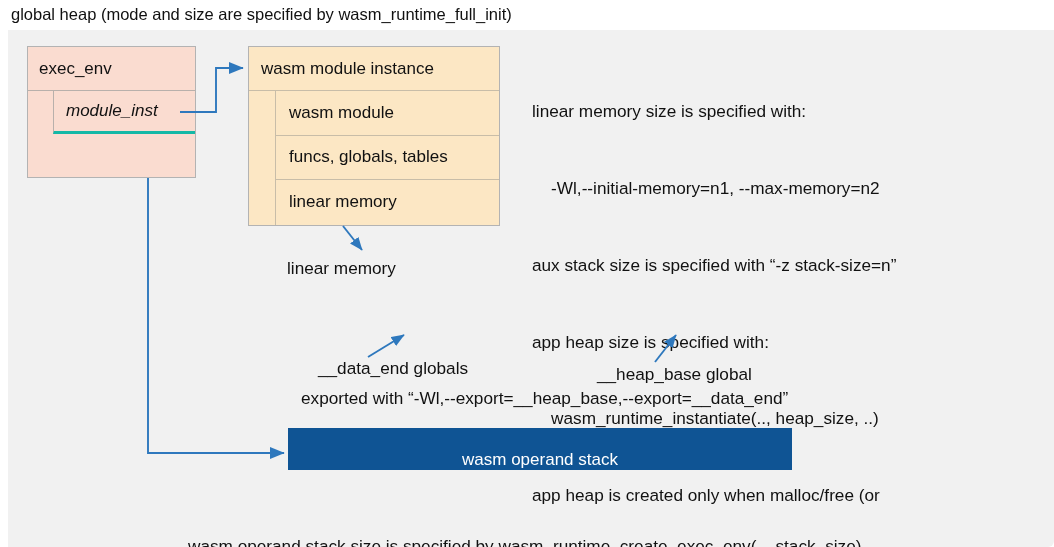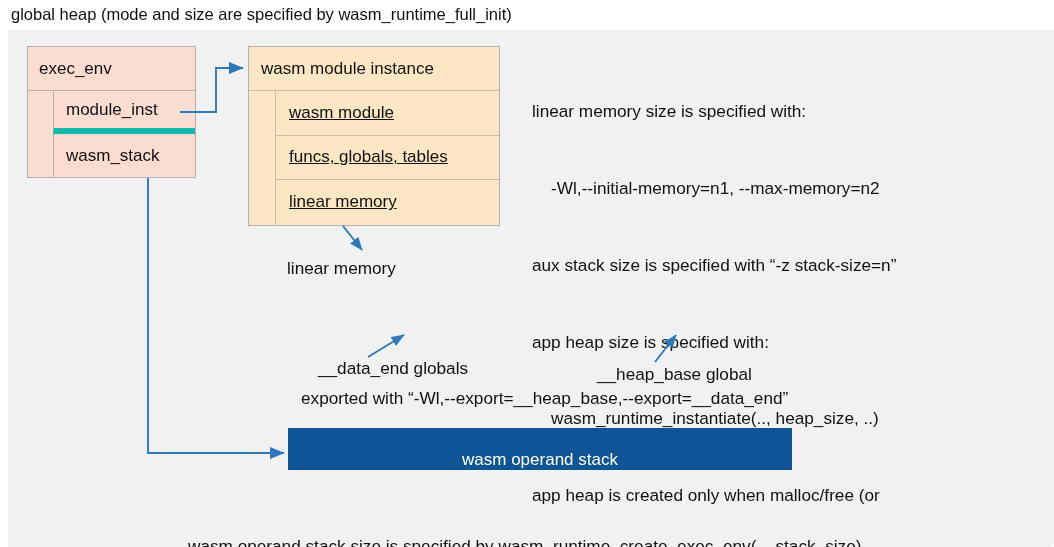--- a/index.html
+++ b/index.html
@@ -67,21 +67,22 @@
     padding-left: 11px;
     border-bottom: 1px solid #b8b0ab;
   }
   .execenv .sub {
     height: 43px;
     padding-left: 12px;
     margin-left: 25px;
     border-left: 1px solid #b8b0ab;
   }
   .execenv .sub.first {
-    border-bottom: 6px solid #14b8a6;
+    border-bottom: 3px solid #14b8a6;
+    font-style: italic;
   }
   
   .wmi {
     left: 248px;
     top: 46px;
     width: 252px;
     height: 180px;
     background: #fce7c4;
     text-align: right;
   }
@@ -89,21 +90,20 @@
     height: 44px;
     padding-left: 12px;
     border-bottom: 1px solid #c8bda8;
   }
   .wmi .sub {
     height: 44.6px;
     padding-left: 13px;
     margin-left: 26px;
     border-left: 1px solid #c8bda8;
     border-bottom: 1px solid #c8bda8;
-    text-decoration: underline;
   }
   .wmi .sub.last {
     border-bottom: none;
   }
   
   .notes {
     position: absolute;
     left: 532px;
     top: 48px;
     font-size: 17.2px;
@@ -191,21 +191,20 @@
 
 <div id="canvas">
 
   <div class="title">global heap (mode and size are specified by wasm_runtime_full_init)</div>
 
   <div class="panel"></div>
 
   <div class="box struct execenv">
     <div class="struct-row hdr">exec_env</div>
     <div class="struct-row sub first">module_inst</div>
-    <div class="struct-row sub">wasm_stack</div>
   </div>
 
   <div class="box struct wmi">
     <div class="struct-row hdr">wasm module instance</div>
     <div class="struct-row sub">wasm module</div>
     <div class="struct-row sub">funcs, globals, tables</div>
     <div class="struct-row sub last">linear memory</div>
   </div>
 
   <div class="notes">

